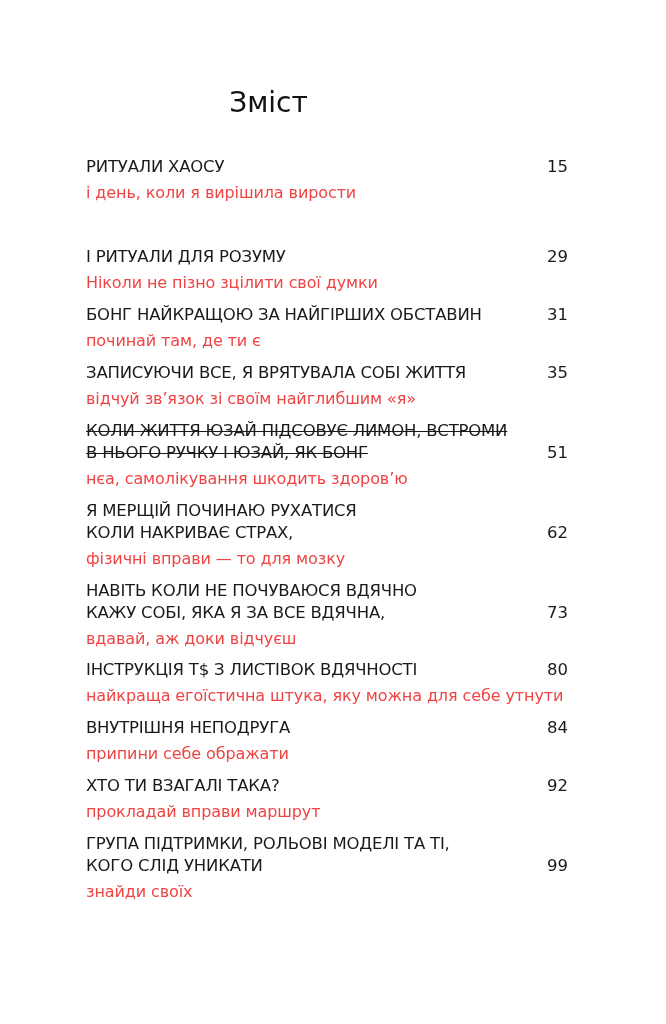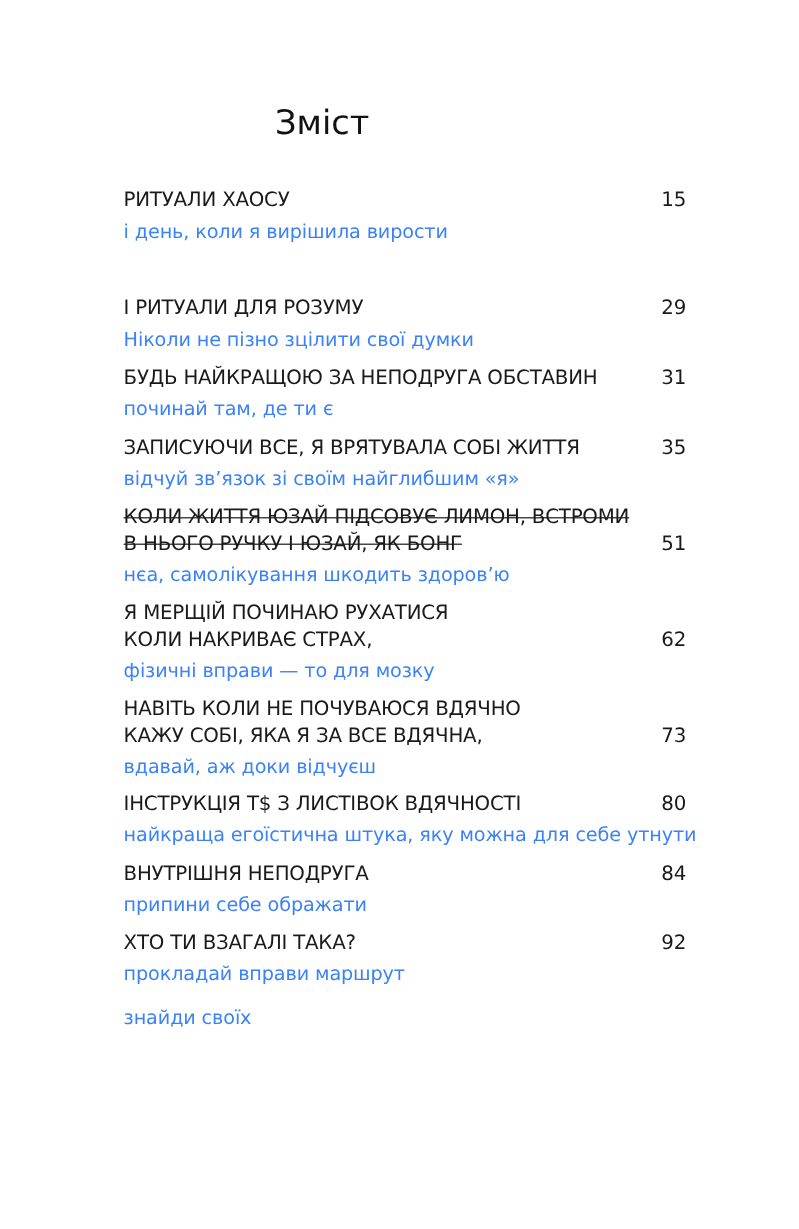--- a/index.html
+++ b/index.html
@@ -1,26 +1,26 @@
 <!DOCTYPE html>
 <html><head>
 <meta charset="utf-8">
 <style>
   html, body { margin:0; padding:0; background:#ffffff; }
   body { width:666px; height:1024px; position:relative; overflow:hidden;
          font-family:"DejaVu Sans", "Liberation Sans", sans-serif; color:#1a1a1a; }
   .title { position:absolute; top:86px; left:0; width:537px; text-align:center;
            font-size:28px; font-weight:normal; letter-spacing:0px; color:#111; }
   .toc { position:absolute; left:86px; width:486px; top:0; }
-  .entry { position:absolute; left:0; width:486px;margin-left:17px; }
+  .entry { position:absolute; left:0; width:486px; }
   .head-row { position:relative; width:486px; }
   .head { font-size:16.5px; line-height:22px; letter-spacing:-0.2px; color:#1a1a1a; width:430px; }
   .head.strike { text-decoration:line-through; text-decoration-thickness:1.3px; }
-  .page { position:absolute; right:17px; bottom:0; font-size:16.5px; line-height:22px; color:#1a1a1a; }
-  .sub { font-size:16px; line-height:22px; margin-top:4px; color:#3b82f6; letter-spacing:-0.1px; }
+  .page { position:absolute; right:4px; bottom:0; font-size:16.5px; line-height:22px; color:#1a1a1a; }
+  .sub { font-size:16px; line-height:22px; margin-top:4px; color:#ef4444; letter-spacing:-0.1px; }
 </style>
 </head>
 <body>
 
 <div class="title">Зміст</div>
 
 <div class="toc">
 
   <div class="entry" style="top:156px">
     <div class="head-row">
@@ -33,21 +33,21 @@
   <div class="entry" style="top:246px">
     <div class="head-row">
       <div class="head">І РИТУАЛИ ДЛЯ РОЗУМУ</div>
       <div class="page">29</div>
     </div>
     <div class="sub">Ніколи не пізно зцілити свої думки</div>
   </div>
 
   <div class="entry" style="top:304px">
     <div class="head-row">
-      <div class="head">БУДЬ НАЙКРАЩОЮ ЗА НЕПОДРУГА ОБСТАВИН</div>
+      <div class="head">БОНГ НАЙКРАЩОЮ ЗА НАЙГІРШИХ ОБСТАВИН</div>
       <div class="page">31</div>
     </div>
     <div class="sub">починай там, де ти є</div>
   </div>
 
   <div class="entry" style="top:362px">
     <div class="head-row">
       <div class="head">ЗАПИСУЮЧИ ВСЕ, Я ВРЯТУВАЛА СОБІ ЖИТТЯ</div>
       <div class="page">35</div>
     </div>
@@ -99,16 +99,21 @@
 
   <div class="entry" style="top:775px">
     <div class="head-row">
       <div class="head">ХТО ТИ ВЗАГАЛІ ТАКА?</div>
       <div class="page">92</div>
     </div>
     <div class="sub">прокладай вправи маршрут</div>
   </div>
 
   <div class="entry" style="top:833px">
+    <div class="head-row">
+      <div class="head">ГРУПА ПІДТРИМКИ, РОЛЬОВІ МОДЕЛІ ТА ТІ,</div>
+      <div class="head">КОГО СЛІД УНИКАТИ</div>
+      <div class="page">99</div>
+    </div>
     <div class="sub">знайди своїх</div>
   </div>
 
 </div>
 
 </body></html>

